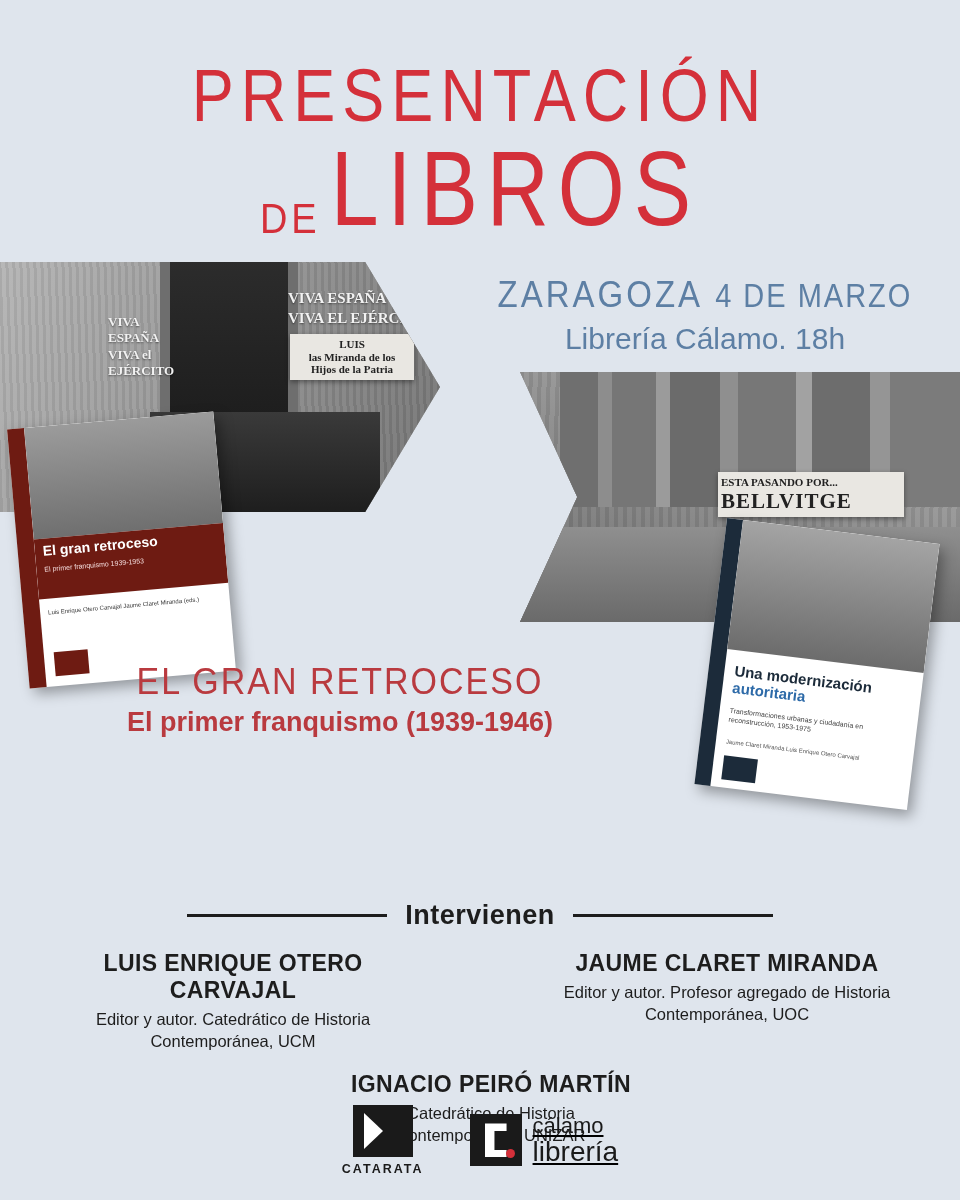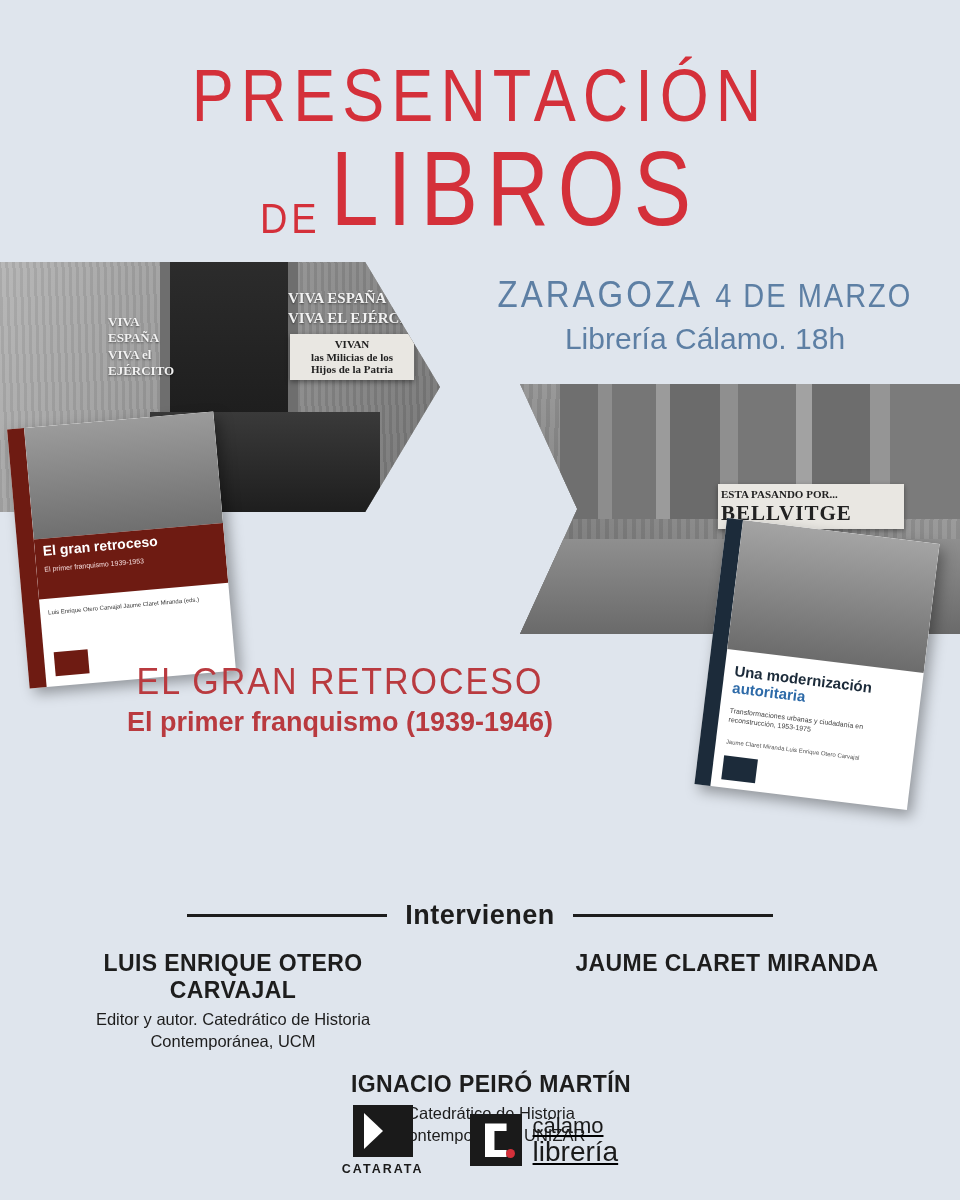--- a/index.html
+++ b/index.html
@@ -73,21 +73,21 @@
     left: 0;
     width: 440px;
     height: 250px;
     clip-path: polygon(0 0, 83% 0, 100% 50%, 83% 100%, 0 100%);
     background:
       linear-gradient(115deg, rgba(255,255,255,0.25), rgba(0,0,0,0.25)),
       repeating-linear-gradient(88deg, #8e8e8e 0 3px, #a0a0a0 3px 7px),
       #9a9a9a;
   }
   .photo-right {
-    top: 384px;
+    top: 372px;
     left: 520px;
     width: 440px;
     height: 250px;
     clip-path: polygon(0 0, 87% 0, 100% 0, 100% 100%, 0 100%, 13% 50%);
     background:
       linear-gradient(200deg, rgba(255,255,255,0.22), rgba(0,0,0,0.3)),
       repeating-linear-gradient(92deg, #8b8b8b 0 4px, #9d9d9d 4px 9px),
       #939393;
   }
   .ph-txt {
@@ -416,22 +416,22 @@
     </div>
   </div>
 
   <div class="photo photo-left">
     <div class="doorway"></div>
     <div class="crowd"></div>
     <div class="ph-txt" style="left:108px; top:52px; font-size:13px; line-height:1.25; width:58px;">VIVA ESPAÑA VIVA el EJÉRCITO</div>
     <div class="ph-txt" style="left:288px; top:28px; font-size:15px;">VIVA ESPAÑA</div>
     <div class="ph-txt" style="left:288px; top:48px; font-size:15px;">VIVA EL EJÉRCITO</div>
     <div class="ph-sign" style="left:290px; top:72px; width:120px; font-size:11px; padding:4px 2px;">
-      <div>VIVAN</div>
-      <div>las Milicias de los</div>
+      <div>LUIS</div>
+      <div>las Miranda de los</div>
       <div>Hijos de la Patria</div>
     </div>
   </div>
 
   <div class="photo photo-right">
     <div class="skyline"></div>
     <div class="field"></div>
     <div class="ph-sign" style="left:198px; top:100px; width:180px; font-size:13px; padding:4px 3px; text-align:left;">
       <div style="font-size:11px">ESTA PASANDO POR...</div>
       <div style="font-size:21px; letter-spacing:1px;">BELLVITGE</div>
@@ -487,20 +487,22 @@
 
   <div class="speakers">
     <div class="sp-cols">
       <div class="sp">
         <div class="sp-name">LUIS ENRIQUE OTERO CARVAJAL</div>
         <div class="sp-role" style="white-space:pre-line">Editor y autor. Catedrático de Historia
 Contemporánea, UCM</div>
       </div>
       <div class="sp">
         <div class="sp-name">JAUME CLARET MIRANDA</div>
+        <div class="sp-role" style="white-space:pre-line">Editor y autor. Profesor agregado de Historia
+Contemporánea, UOC</div>
       </div>
     </div>
     <div class="sp-center">
       <div class="sp-name">IGNACIO PEIRÓ MARTÍN</div>
       <div class="sp-role" style="white-space:pre-line">Catedrático de Historia
 Contemporánea, UNIZAR</div>
     </div>
   </div>
 
   <div class="logos">

